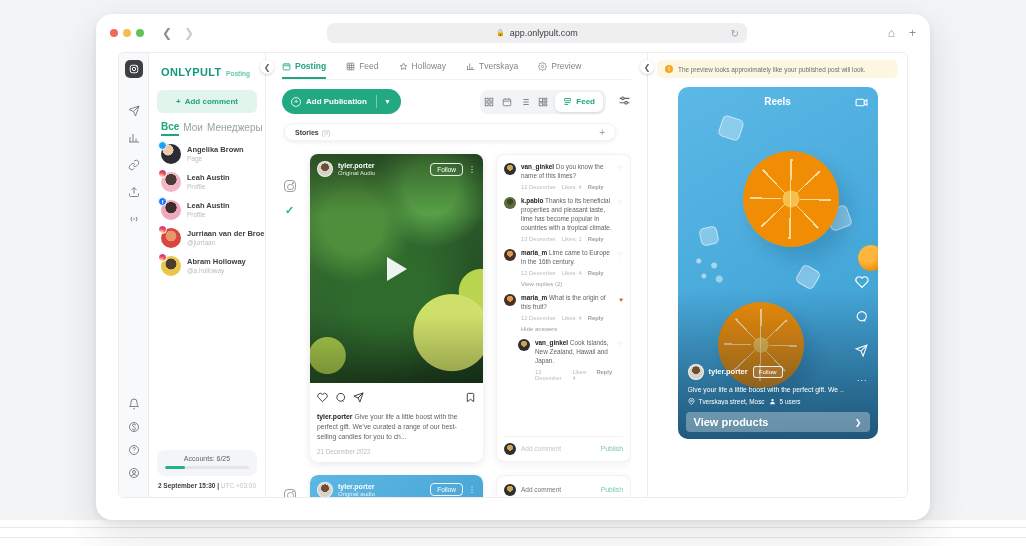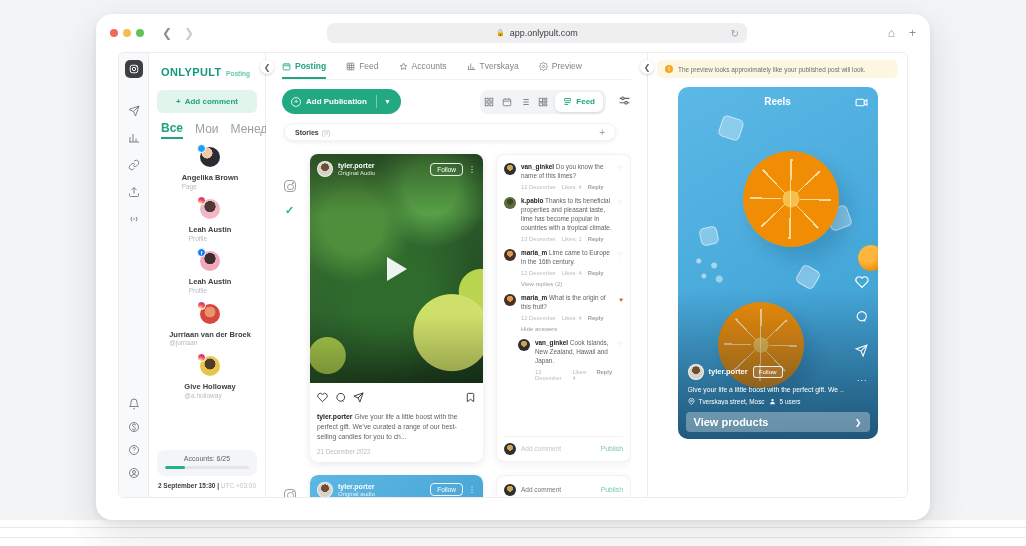--- a/index.html
+++ b/index.html
@@ -38,26 +38,26 @@
 
   
   .accpanel { width:117px; border-right:1px solid #ececee; display:flex; flex-direction:column; position:relative; background:#fff; }
   .logo-row { padding:9px 0 6px 12px; }
   .logo-main { font-size:11px; font-weight:bold; letter-spacing:.4px; color:#129b78; }
   .logo-suffix { font-size:6.5px; color:#64c9a4; font-weight:bold; }
   .collapse-l { position:absolute; right:-9px; top:7px; width:14px; height:14px; background:#fff; border-radius:50%;
     box-shadow:0 1px 3px rgba(0,0,0,.18); font-size:8px; color:#5f6368; display:flex; align-items:center; justify-content:center; z-index:5; }
   .addacc { margin:4px 8px 8px; height:23px; background:#e2f5ec; color:#1fa57f; border:none; border-radius:6px;
     font-size:8px; font-weight:bold; display:flex; align-items:center; justify-content:center; gap:4px; font-family:inherit; }
-  .acctabs { display:flex; align-items:center; gap:12px; padding:0 8px 4px 12px; font-size:12px; color:#9aa0a6; }
+  .acctabs { display:flex; align-items:center; gap:4px; padding:0 8px 4px 12px; font-size:10px; color:#9aa0a6; }
   .acctab.active { color:#1fa57f; font-weight:bold; border-bottom:2px solid #1fa57f; padding-bottom:2px; }
   .acctab { padding-bottom:2px; }
   .foldr { margin-left:auto; color:#b4b9bf; }
   .acclist { flex:1; overflow:hidden; }
-  .accrow { display:flex; align-items:center; gap:6px; padding:4px 6px 4px 12px; position:relative;flex-direction:column; }
+  .accrow { display:flex; align-items:center; gap:6px; padding:4px 6px 4px 12px; position:relative; }
   .accrow.selected { background:#fafbfb; }
   .accrow.selected::before { content:""; position:absolute; left:0; top:3px; bottom:3px; width:3px; background:#1fb586; border-radius:0 2px 2px 0; }
   .avatar { width:20px; height:20px; border-radius:50%; position:relative; flex-shrink:0; }
   .av1{background:radial-gradient(circle at 35% 30%,#f0c9a8 28%,#2b2b33 30%);}
   .av2{background:radial-gradient(circle at 50% 38%,#4d3b38 34%,#f3b6c9 36%);}
   .av3{background:radial-gradient(circle at 50% 38%,#3c2e2c 34%,#f0a8bd 36%);}
   .av4{background:radial-gradient(circle at 50% 40%,#e8956b 34%,#d8473f 36%);}
   .av5{background:radial-gradient(circle at 50% 38%,#8d8d8d 34%,#c9cdd2 36%);}
   .av6{background:radial-gradient(circle at 50% 40%,#4d3b2f 34%,#e9c54c 36%);}
   .badge { position:absolute; left:-3px; top:-3px; width:9px; height:9px; border-radius:50%; border:1.5px solid #fff;
@@ -371,21 +371,21 @@
           <span>
               <div class="accname">Jurriaan van der Broek</div>
               <div class="accsub">@jurriaan</div>
             </span>
         </div>
         <div class="accrow">
           <span class="avatar av6">
               <span class="badge b-ig"></span>
             </span>
           <span>
-              <div class="accname">Give Holloway</div>
+              <div class="accname">Abram Holloway</div>
               <div class="accsub">@a.holloway</div>
             </span>
         </div>
       </div>
       <div class="accfoot">
         <div class="usagepill">
           <div class="usagetxt">Accounts: 6/25</div>
           <div class="usagebar">
               <div class="usagefill"></div>
             </div>
@@ -410,21 +410,21 @@
           <svg width="9" height="9" viewBox="0 0 24 24" fill="none" stroke="currentColor" stroke-width="2.2">
               <rect x="3" y="3" width="18" height="18" rx="2"></rect>
               <path d="M3 9h18M3 15h18M9 3v18M15 3v18"></path>
             </svg>
           <span>Feed</span>
         </span>
         <span class="mtab">
           <svg width="9" height="9" viewBox="0 0 24 24" fill="none" stroke="currentColor" stroke-width="2.2">
               <path d="M12 3l2.7 5.8 6.3.7-4.7 4.3 1.3 6.2L12 17l-5.6 3 1.3-6.2L3 9.5l6.3-.7z"></path>
             </svg>
-          <span>Accounts</span>
+          <span>Holloway</span>
         </span>
         <span class="mtab">
           <svg width="9" height="9" viewBox="0 0 24 24" fill="none" stroke="currentColor" stroke-width="2.2">
               <path d="M4 20V10M10 20V4M16 20v-7M2 20h20"></path>
             </svg>
           <span>Tverskaya</span>
         </span>
         <span class="mtab">
           <svg width="9" height="9" viewBox="0 0 24 24" fill="none" stroke="currentColor" stroke-width="2">
               <circle cx="12" cy="12" r="3"></circle>

